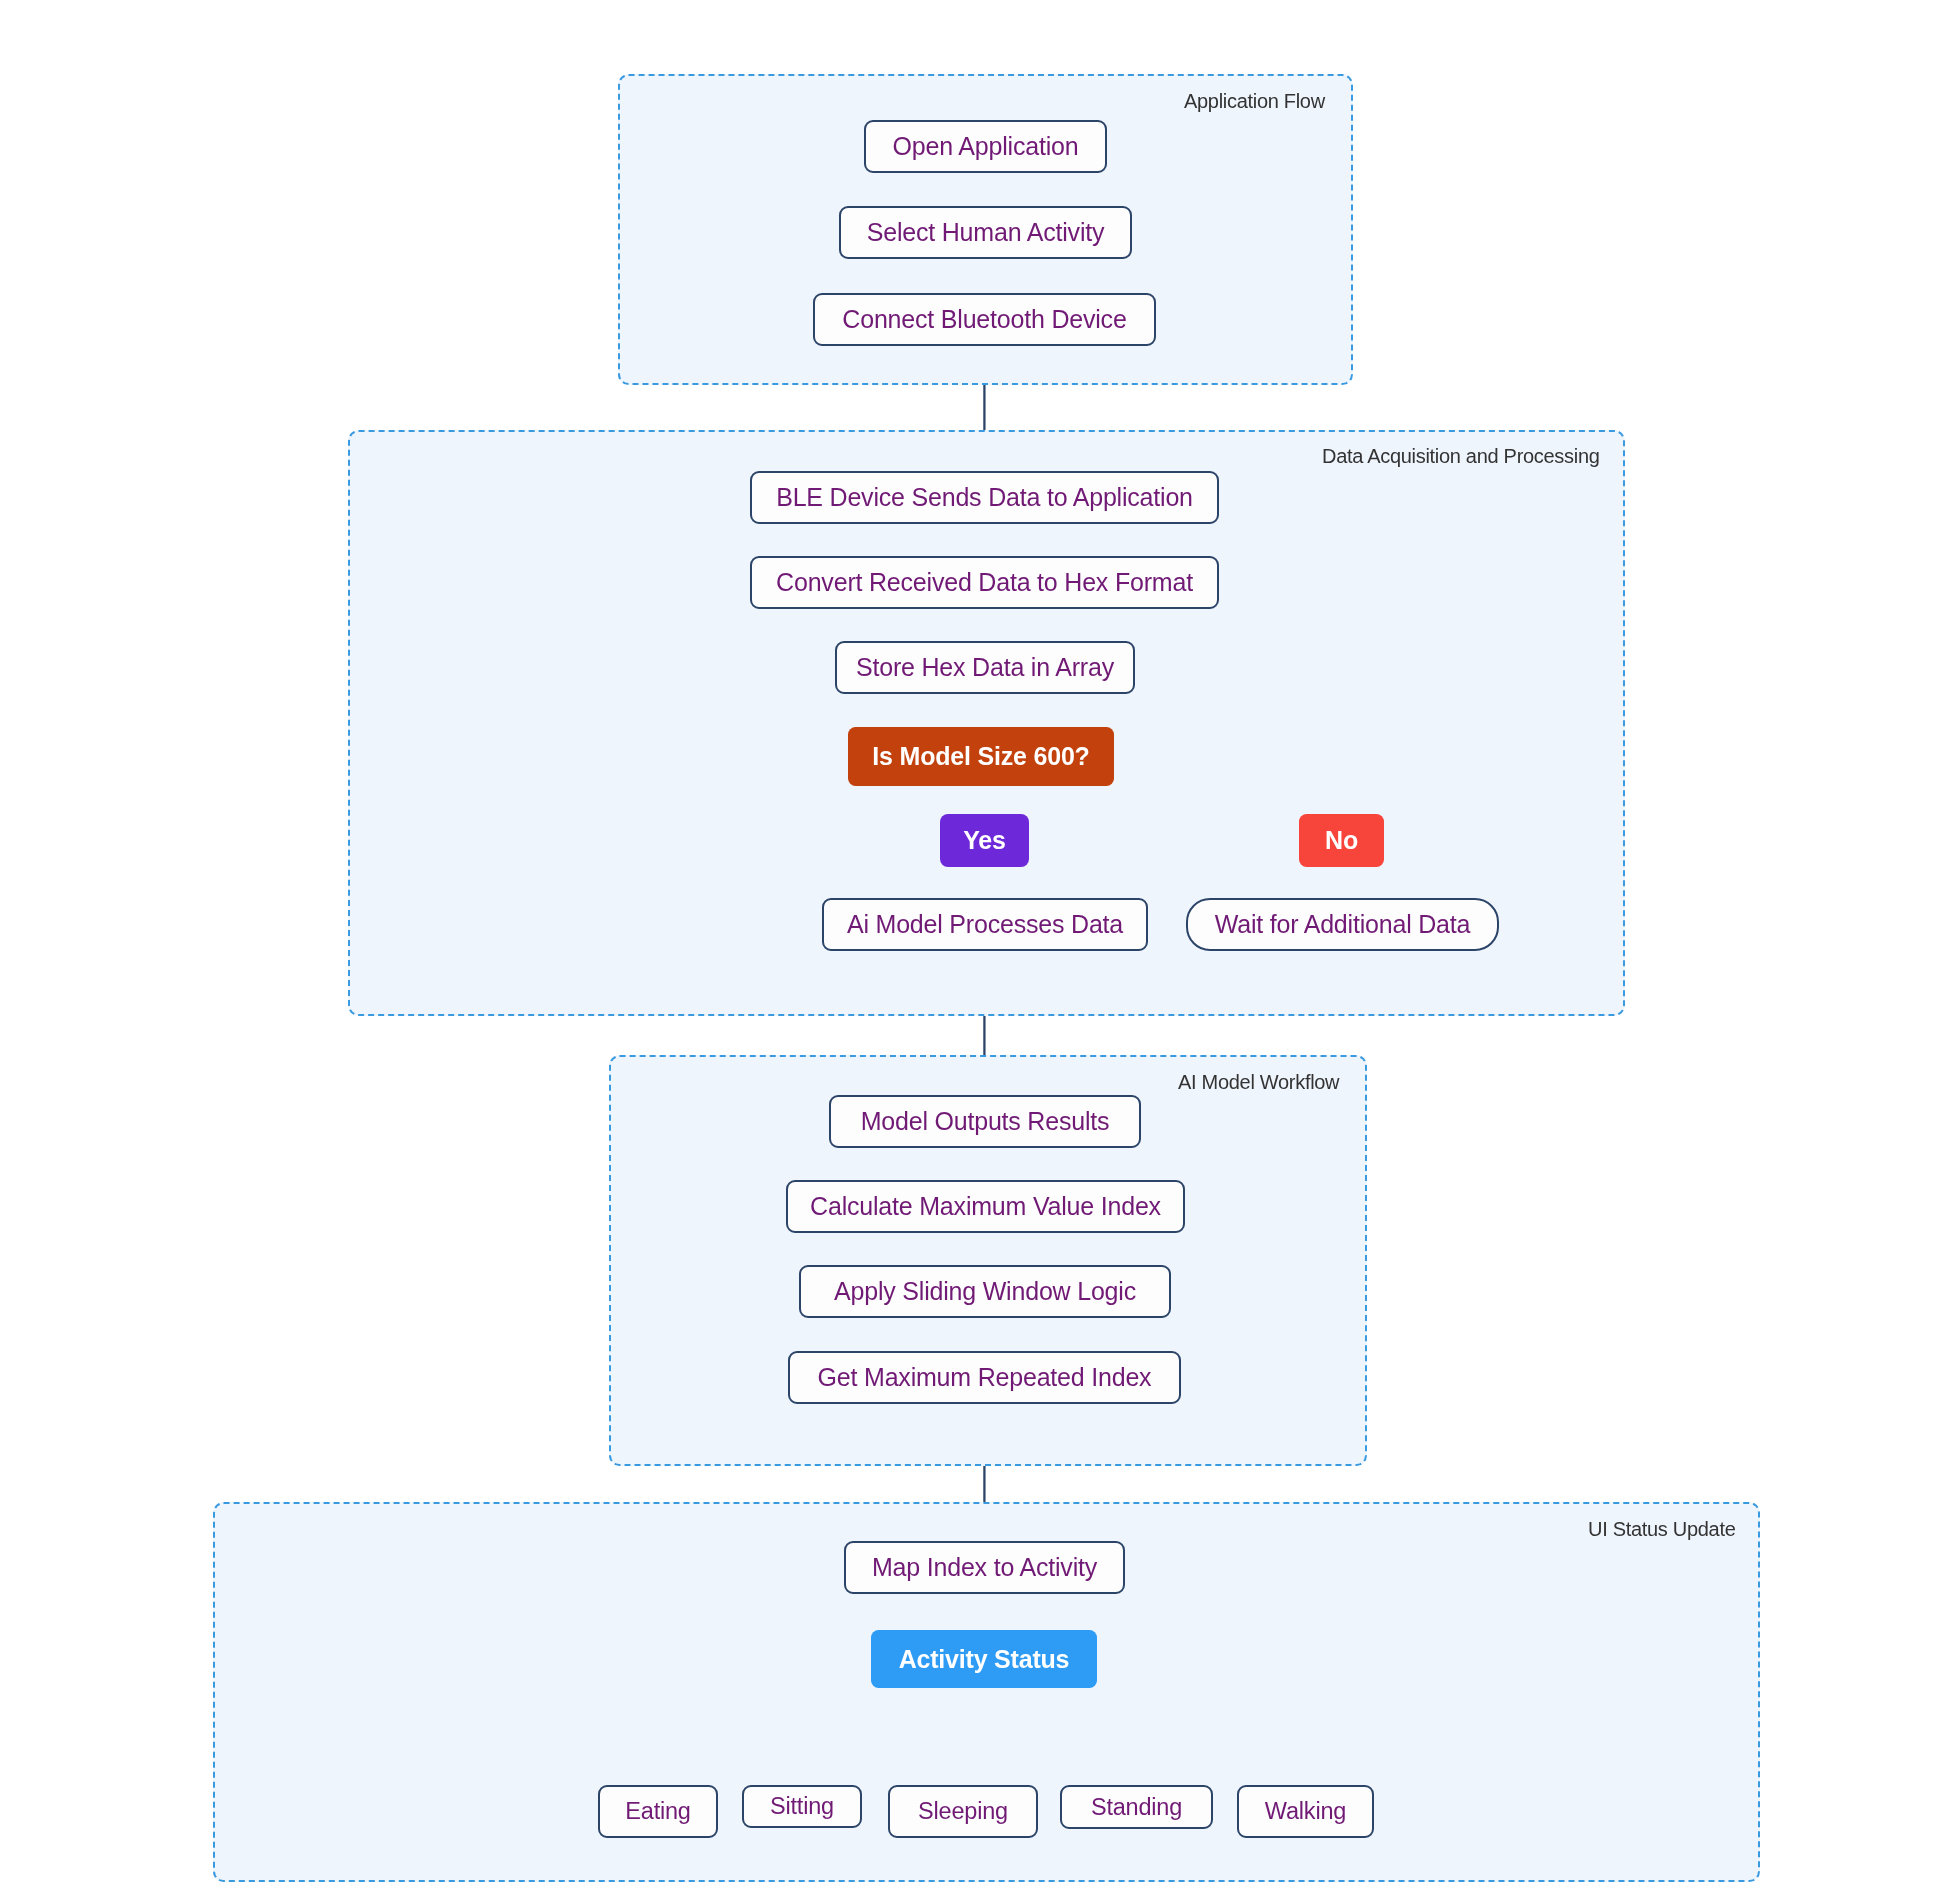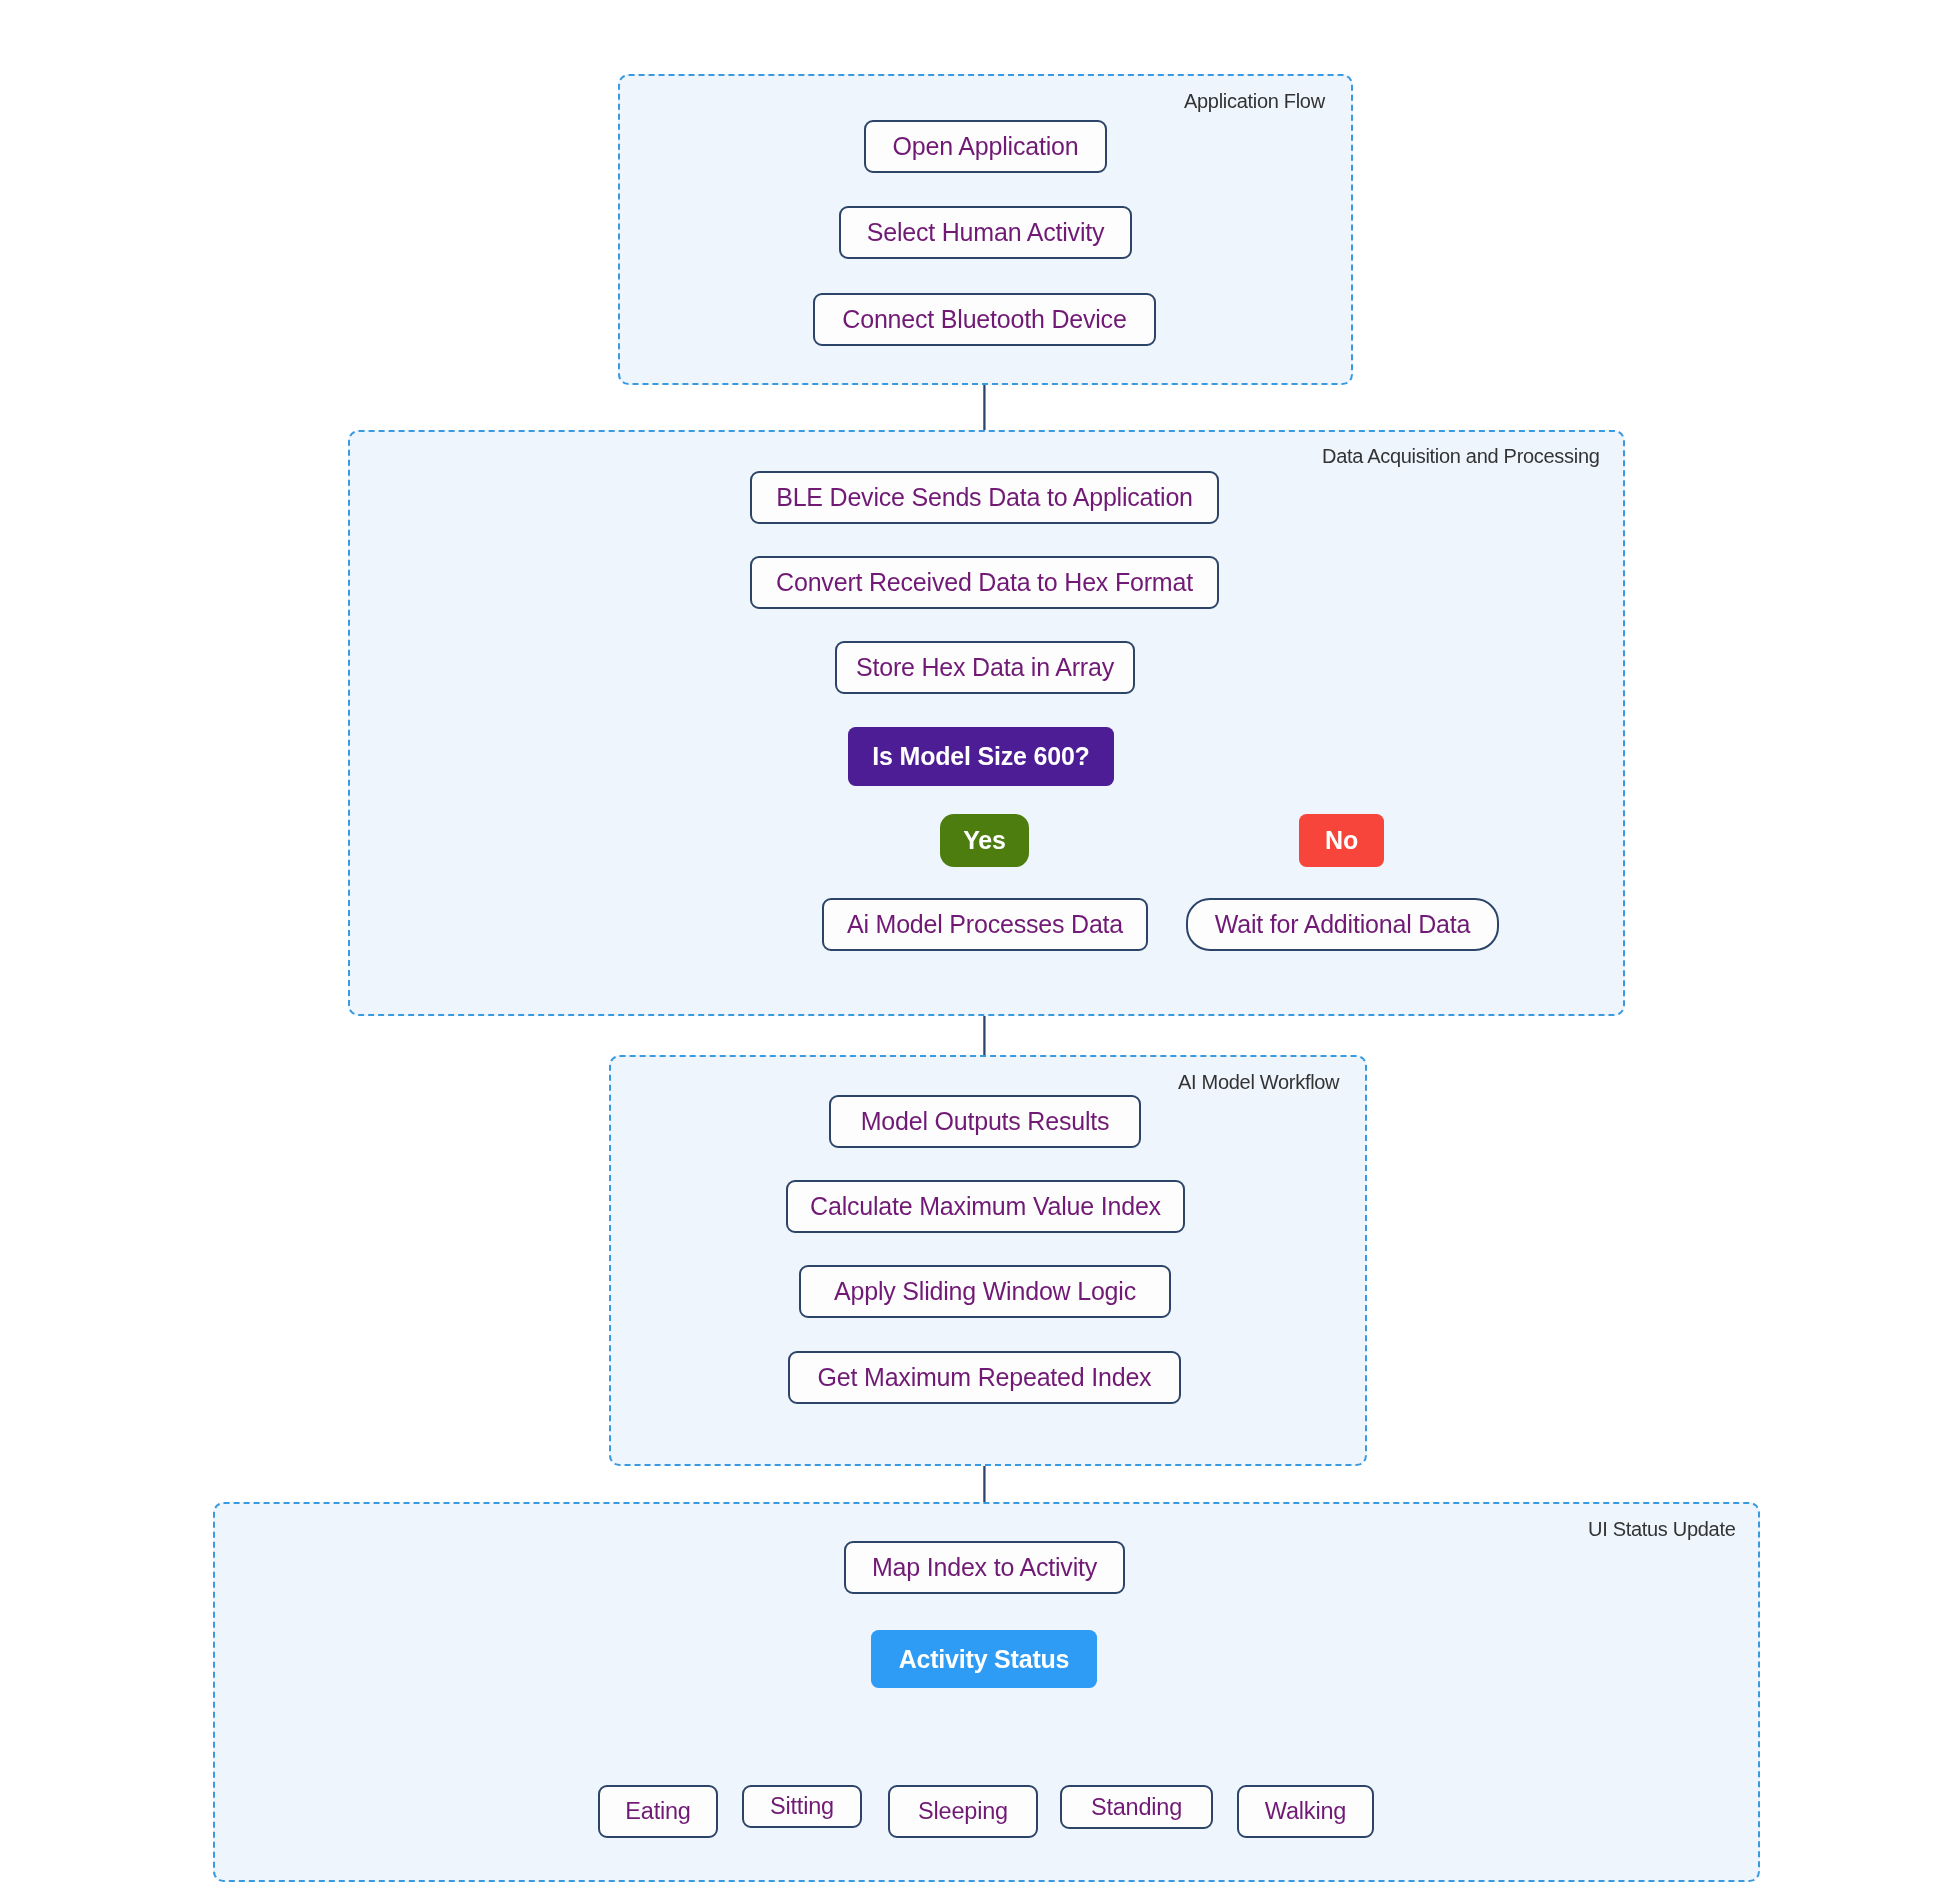--- a/index.html
+++ b/index.html
@@ -45,34 +45,34 @@
     letter-spacing: -0.2px;
     font-family: "Liberation Sans", sans-serif;
   }
   .node.plain {
     background: #fdfdfd;
     border: 2.3px solid #2b4468;
     color: #701a75;
     font-size: 25px;
   }
   .node.decision {
-    background: #4c1d95;
+    background: #c2410c;
     border: none;
     color: #ffffff;
     font-size: 25px;
     font-weight: bold;
     border-radius: 7.6px;
   }
   .node.yes {
-    background: #4d7c0f;
+    background: #6d28d9;
     border: none;
     color: #ffffff;
     font-size: 25px;
     font-weight: bold;
-    border-radius: 14px;
+    border-radius: 8px;
   }
   .node.no {
     background: #f8453c;
     border: none;
     color: #ffffff;
     font-size: 25px;
     font-weight: bold;
     border-radius: 7.6px;
   }
   .node.status {

